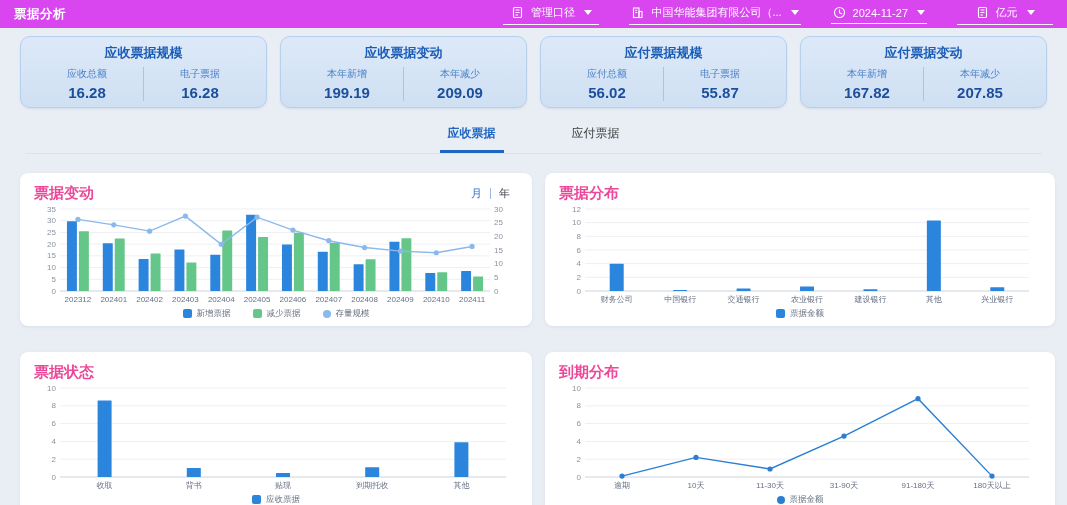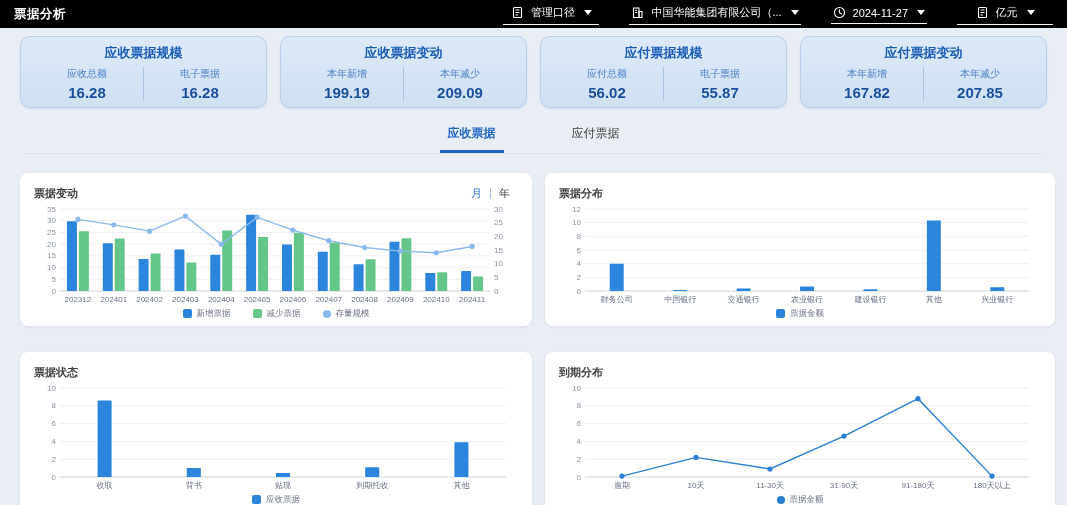--- a/index.html
+++ b/index.html
@@ -3,21 +3,21 @@
 <meta charset="utf-8">
 <style>
   * { box-sizing: border-box; margin: 0; padding: 0; }
   html,body { width:1067px; height:505px; overflow:hidden; }
   body {
     font-family:"Liberation Sans", sans-serif;
     background:#e9edf4;
   }
   
   .topbar{
-    height:28px; background:#000000; display:flex; align-items:center;
+    height:28px; background:#d946ef; display:flex; align-items:center;
     padding:0 14px; color:#fff;
   }
   .topbar-title{ font-size:12.5px; font-weight:bold; letter-spacing:.5px; }
   .topbar-controls{ margin-left:auto; display:flex; gap:30px; align-items:center; }
   .tb-control{
     display:flex; align-items:center; gap:7px; font-size:11px; color:#fff;
     border-bottom:1px solid rgba(255,255,255,.95); padding:2px 2px 4px; cursor:pointer;
     min-width:96px; justify-content:center;
   }
   .tb-control .icon svg{ display:block; }
@@ -51,21 +51,21 @@
   .charts{
     display:grid; grid-template-columns:512px 510px; grid-template-rows:153px 160px;
     gap:26px 13px; margin:19px 20px 0;
   }
   .panel{
     background:#fff; border-radius:8px; padding:10px 14px 4px;
     box-shadow:0 1px 3px rgba(90,110,140,.10);
     display:flex; flex-direction:column; overflow:hidden;
   }
   .panel-header{ display:flex; align-items:center; height:20px; flex:0 0 20px; }
-  .panel-title{ font-size:11px; font-weight:bold; color:#404040; }
+  .panel-title{ font-size:15px; font-weight:bold; color:#ec4899; }
   .period-toggle{ margin-left:auto; display:flex; align-items:center; font-size:11px; }
   .period-opt{ padding:0 8px; color:#3d4149; cursor:pointer; }
   .period-opt.selected{ color:#2e6fd0; }
   .toggle-divider{ width:0; height:11px; border-left:1px solid #9db9e0; }
   .chart-box{ flex:1; min-height:0; }
   .legend{ flex:0 0 17px; display:flex; justify-content:center; align-items:center; gap:22px; }
   .legend-item{ display:flex; align-items:center; gap:5px; font-size:8.5px; color:#667080; cursor:pointer; }
   .sw-square{ width:9px; height:9px; border-radius:2px; }
   .sw-circle{ width:8px; height:8px; border-radius:50%; }
 </style>

